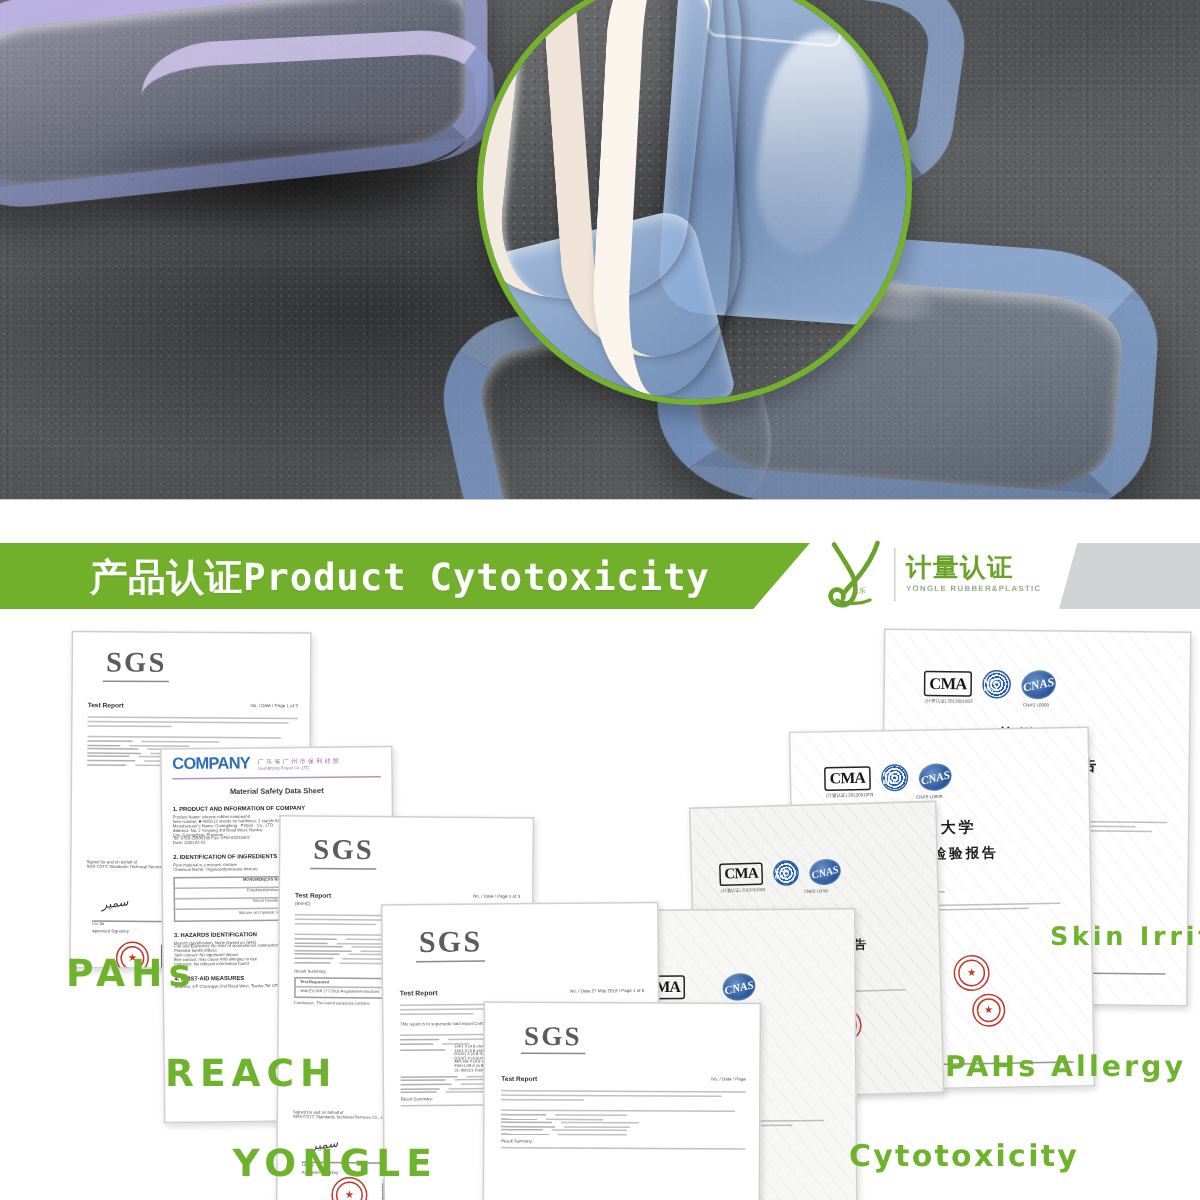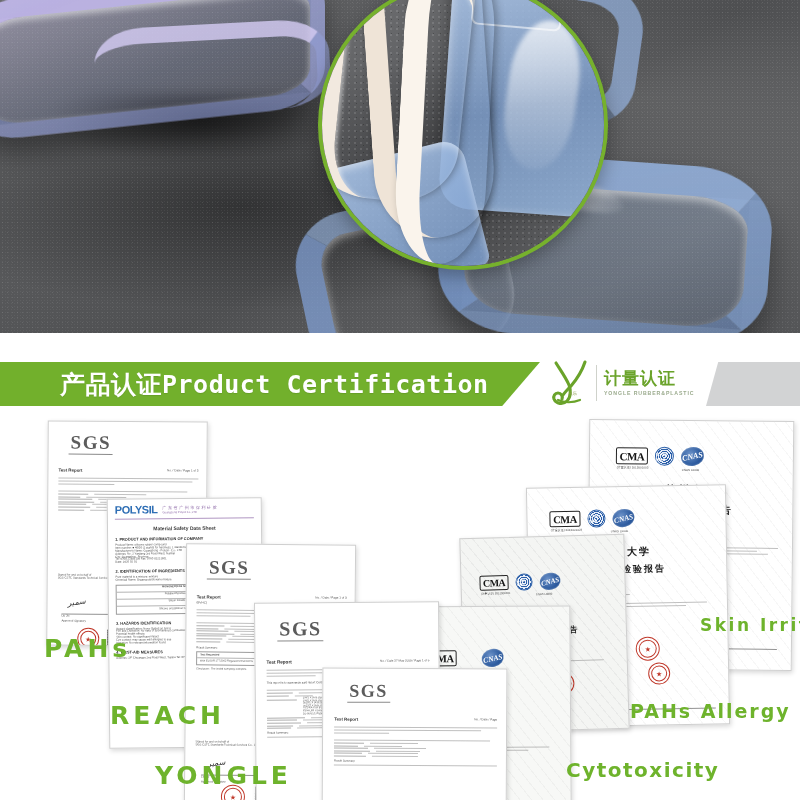--- a/index.html
+++ b/index.html
@@ -361,21 +361,21 @@
     <div class="zc-cream-a"></div>
     <div class="zc-cream-b"></div>
     <div class="zc-cream-c"></div>
   </div>
 </div>
 
 <div class="white-gap"></div>
 
 <div class="banner-row">
   <div class="banner-green"></div>
-  <div class="banner-title">产品认证Product Certification</div>
+  <div class="banner-title">产品认证Product Cytotoxicity</div>
   <div class="banner-gray"></div>
 </div>
 
 <div class="logo-wrap">
   <svg class="logo-mark" viewBox="0 0 42 48">
     <path d="M7 4 C12 12 17 19 20 26 C22 31 22 38 18 42 C14 46 7 45 5 40 C4 37 6 34 9 34 C12 34 14 37 13 40" fill="none" stroke="#6aa32a" stroke-width="3.1" stroke-linecap="round"></path>
     <path d="M36 3 C33 12 28 20 22 27 C19 30 16 33 14 36" fill="none" stroke="#6aa32a" stroke-width="3.1" stroke-linecap="round"></path>
     <path d="M9 41 C15 44 24 44 31 41" fill="none" stroke="#6aa32a" stroke-width="2.2" stroke-linecap="round"></path>
     <text x="19" y="36" font-size="4.6" fill="#8a9c4e" font-family="DejaVu Sans, sans-serif">永乐</text>
   </svg>
@@ -584,21 +584,21 @@
           <span class="seal-ring"></span>
         </div>
       <div class="qr" style="left:60px;top:208px;width:20px;height:20px;"></div>
     </div>
   </div>
 
   <div class="cert" style="left:108px; top:92px; width:155px; height:250px; transform:rotate(-0.6deg);">
     <div class="cert-inner" style="padding:5px 7px;">
       <div style="display:flex;align-items:flex-start;gap:5px;">
         <div style="font-family:'Liberation Sans',sans-serif;font-weight:700;font-size:11px;
-                    color:#2f6fb5;letter-spacing:-.5px;line-height:1;">POLYSIL</div>
+                    color:#2f6fb5;letter-spacing:-.5px;line-height:1;">COMPANY</div>
         <div style="flex:1;">
           <div style="display:flex;gap:1.6px;margin-top:1px;">
             <span style="font-size:4px;color:#8e6aa8;">广</span>
               <span style="font-size:4px;color:#8e6aa8;">东</span>
             <span style="font-size:4px;color:#8e6aa8;">省</span>
               <span style="font-size:4px;color:#8e6aa8;">广</span>
             <span style="font-size:4px;color:#8e6aa8;">州</span>
               <span style="font-size:4px;color:#8e6aa8;">市</span>
             <span style="font-size:4px;color:#8e6aa8;">保</span>
               <span style="font-size:4px;color:#8e6aa8;">利</span>

